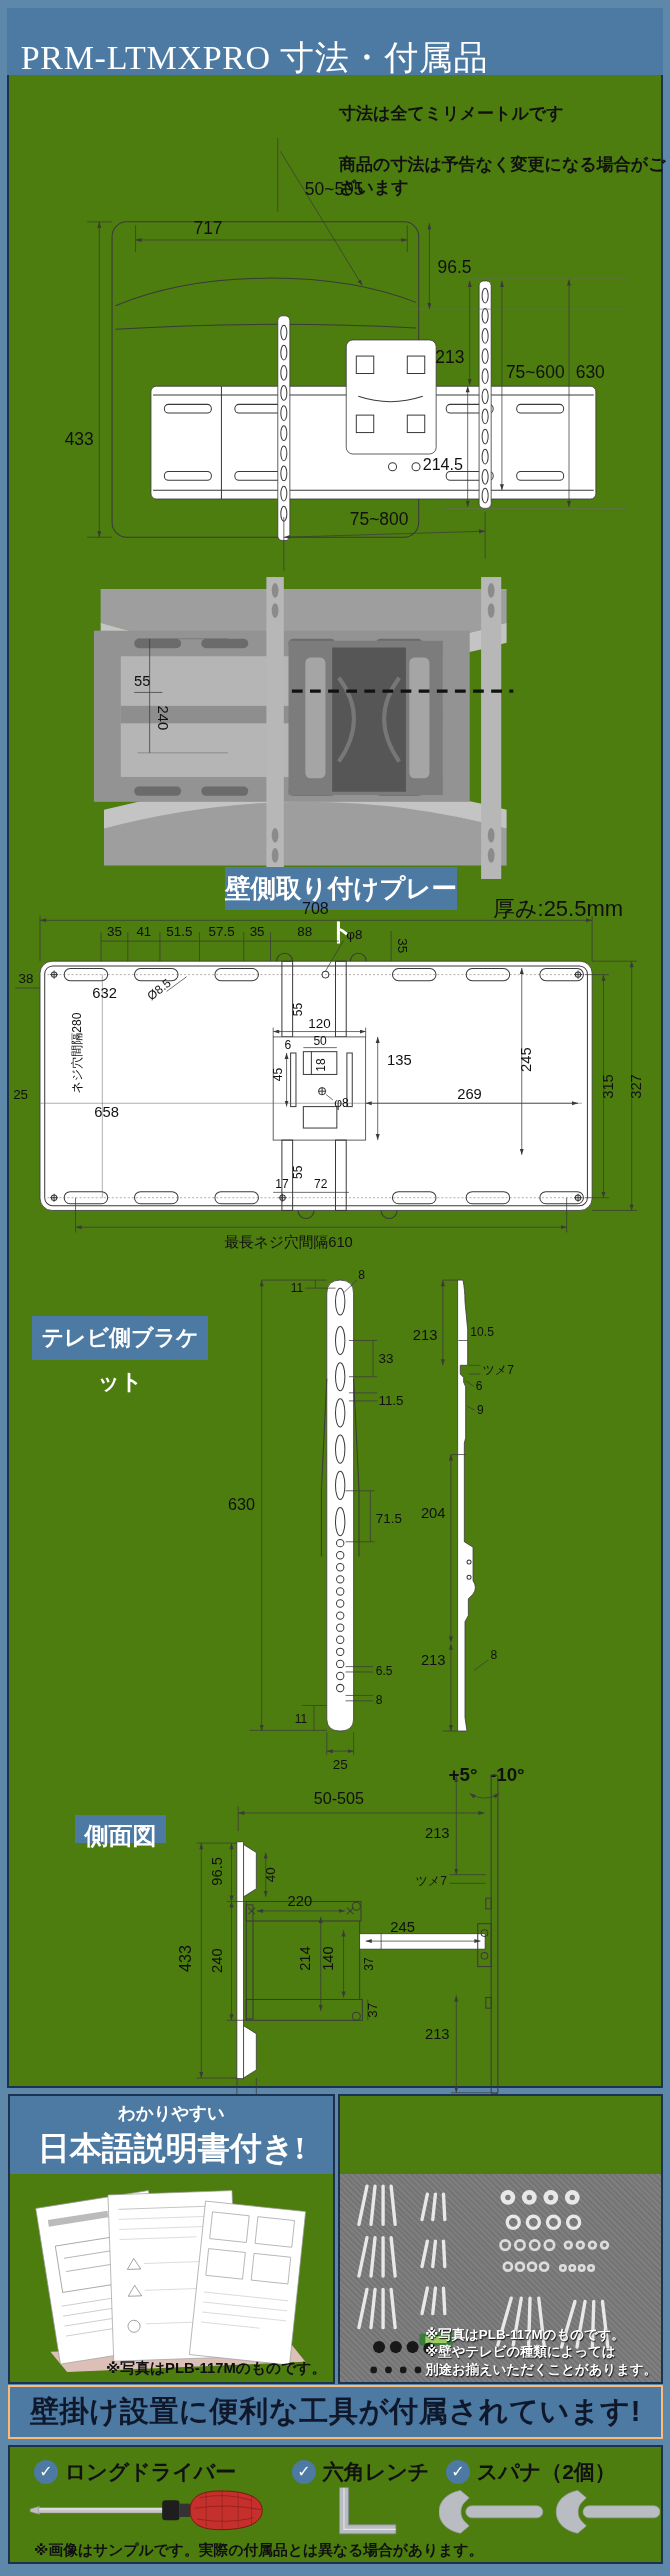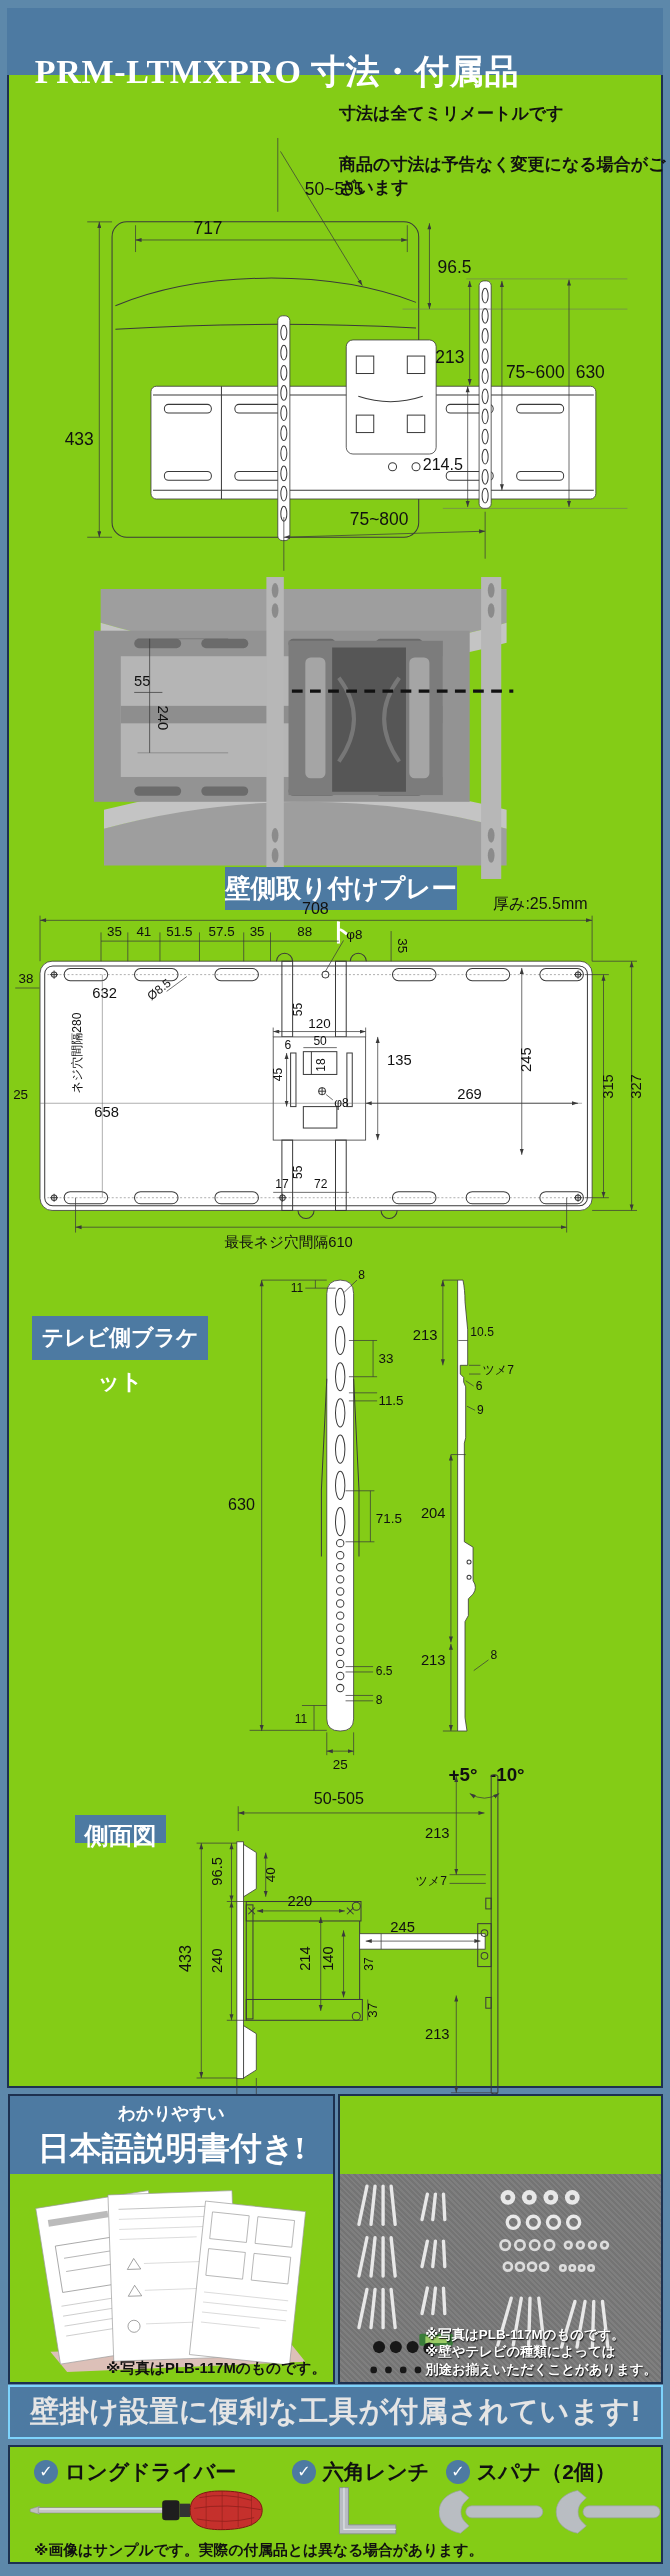--- a/index.html
+++ b/index.html
@@ -1,28 +1,28 @@
 <!DOCTYPE html>
 <html style="font-size:10.7px"><head>
 <meta charset="utf-8">
 <style>
   html,body{margin:0;padding:0;background:#8ea8bd;}
   #page{position:relative;width:671px;height:2576px;background:#5d88aa;overflow:hidden;
         font-family:"Liberation Sans","DejaVu Sans",sans-serif;}
-  .panel{position:absolute;background:#84cc16;border:2px solid #1d3150;box-sizing:border-box;}
+  .panel{position:absolute;background:#4d7c0f;border:2px solid #1d3150;box-sizing:border-box;}
   #main-panel{left:6.7px;top:8px;width:656px;height:2080px;}
   .bluebar{position:absolute;background:#4d7aa2;color:#fff;box-sizing:border-box;}
   #header-bar{left:0;top:0;width:100%;height:67px;}
-  #header-bar h1{margin:16px;padding:25px 0 0 12px;font-family:"Liberation Serif","DejaVu Serif",serif;
-                 font-weight:bold;font-size:34px;letter-spacing:0.7px;}
+  #header-bar h1{margin:2px;padding:25px 0 0 12px;font-family:"Liberation Serif","DejaVu Serif",serif;
+                 font-weight:normal;font-size:34px;letter-spacing:0.7px;}
   .note-line{position:absolute;font-weight:bold;font-size:17px;color:#111;}
   .seclabel{position:absolute;background:#4d7aa2;color:#fff;text-align:center;
             font-family:"Liberation Serif","DejaVu Serif",serif;font-weight:bold;}
   #wall-label{left:225px;top:867px;width:232px;height:43px;font-size:25.5px;line-height:43px;}
-  #thickness-note{position:absolute;left:493px;top:894px;font-size:16px;color:#111;}
+  #thickness-note{position:absolute;left:493px;top:894px;font-size:22px;color:#111;}
   #bracket-label{left:32px;top:1316px;width:176px;height:44px;font-size:22px;line-height:44px;}
   #side-label{left:75px;top:1815px;width:91px;height:28px;font-size:24px;line-height:43px;}
   svg{position:absolute;display:block;}
   .art{stroke:#3a3a3a;stroke-width:1.5;fill:none;}
   .artf{stroke:#3a3a3a;stroke-width:1.2;fill:#fff;}
   .dim{stroke:#3a3a3a;stroke-width:1.1;fill:none;}
   .thin{stroke:#6a6a6a;stroke-width:0.8;fill:none;}
   text{font-family:"Liberation Sans","DejaVu Sans",sans-serif;fill:#111;}
   .t18{font-size:18px;} .t20{font-size:20px;} .t22{font-size:22px;} .t24{font-size:24px;}
   .t26{font-size:26px;} .t28{font-size:28px;font-weight:bold;}
@@ -31,22 +31,22 @@
   #screws-box{left:338px;top:2094px;width:325px;height:290px;}
   .boxhead{position:absolute;left:0;top:0;width:100%;height:78px;background:#4d7aa2;color:#fff;
            text-align:center;font-family:"Liberation Serif","DejaVu Serif",serif;}
   .boxhead .sub{display:block;font-size:17.4px;margin-top:5.4px;font-weight:bold;}
   .boxhead .big{display:block;font-size:32px;font-weight:bold;margin-top:1.3px;}
   .boxbody{position:absolute;left:0;top:78px;right:0;bottom:0;overflow:hidden;}
   .caption{position:absolute;font-weight:bold;font-size:14.8px;color:#111;}
   #carpet{position:absolute;inset:0;background:repeating-linear-gradient(45deg,#747474 0 2px,#7f7f7f 2px 4px),#7a7a7a;}
   #screws-cap{position:absolute;right:4px;bottom:4px;color:#fff;font-weight:bold;font-size:13.4px;
               line-height:17.4px;text-align:left;text-shadow:0.7px 0.7px 1.3px #000;}
-  #tools-banner{left:8px;top:2385px;width:655px;height:54px;background:#4d7aa2;border:2px solid #7dd3fc;
-                box-sizing:border-box;position:absolute;color:#e5e5e5;text-align:center;font-weight:bold;
+  #tools-banner{left:8px;top:2385px;width:655px;height:54px;background:#4d7aa2;border:2px solid #fdba74;
+                box-sizing:border-box;position:absolute;color:#0f172a;text-align:center;font-weight:bold;
                 font-size:29px;line-height:48px;letter-spacing:0.7px;}
   #tools-box{left:8px;top:2445px;width:655px;height:119px;}
   .tool-label{position:absolute;display:flex;align-items:center;gap:6.7px;font-weight:bold;font-size:21px;color:#111;}
   .check{width:24px;height:24px;border-radius:50%;background:#4d7aa2;color:#fff;font-size:16px;
          line-height:24px;text-align:center;font-weight:bold;flex:0 0 auto;}
   #tools-note{position:absolute;left:24px;top:94px;font-weight:bold;font-size:14.8px;color:#111;}
 </style>
 </head>
 <body>
 

